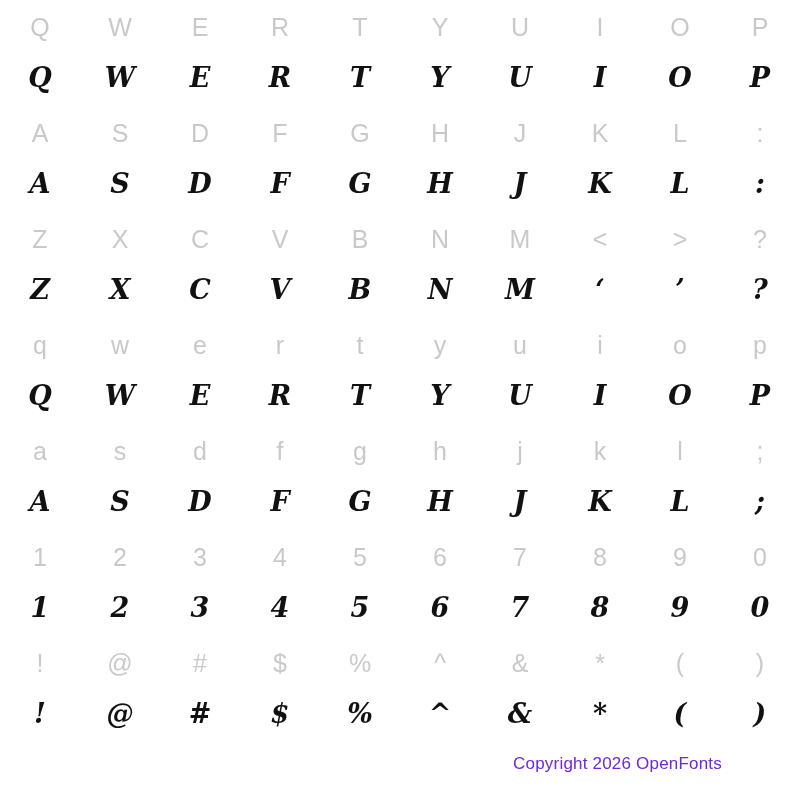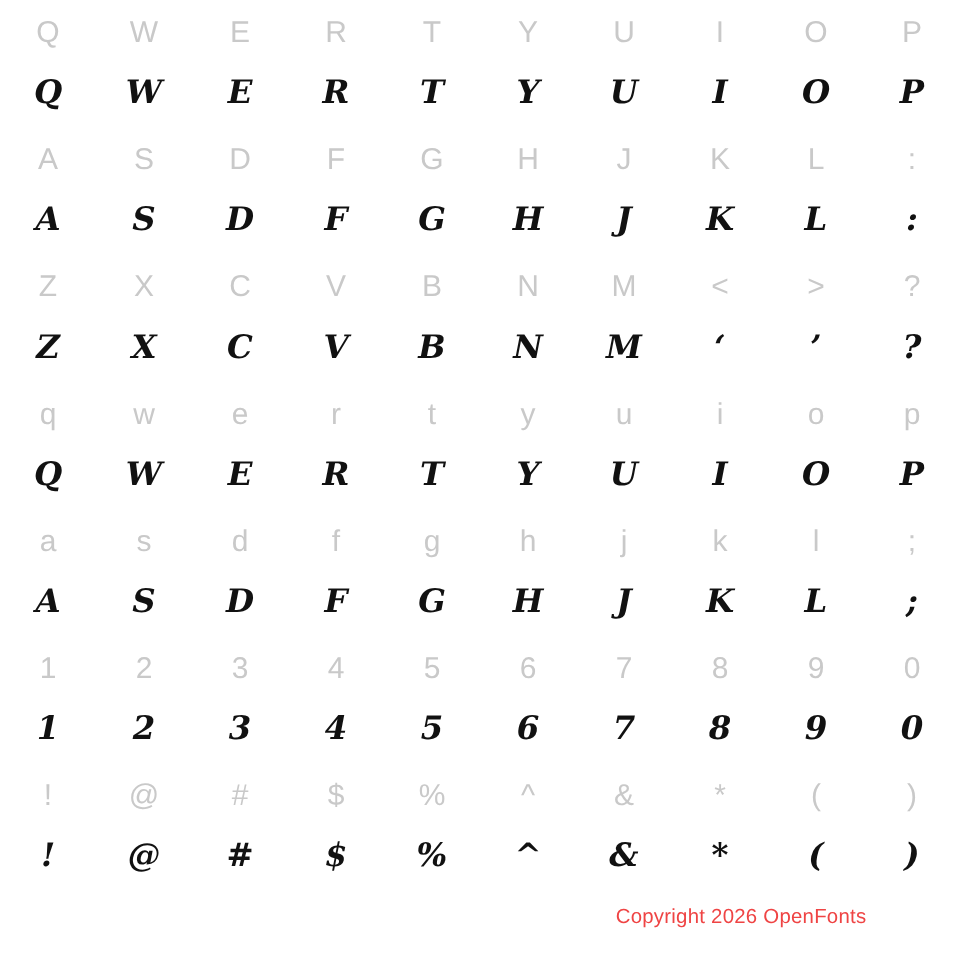--- a/index.html
+++ b/index.html
@@ -58,21 +58,21 @@
   #footer {
     position: absolute;
     left: 0;
     bottom: 26px;
     width: 800px;
     text-align: right;
     padding-right: 78px;
     box-sizing: border-box;
   }
   #footer .copyright {
-    color: #ef4444;
+    color: #6d28d9;
     font-size: 17px;
     font-family: "Liberation Sans", sans-serif;
     letter-spacing: 0.2px;
   }
 </style>
 </head>
 <body>
 
 <div id="specimen">
     <div class="row ref">

